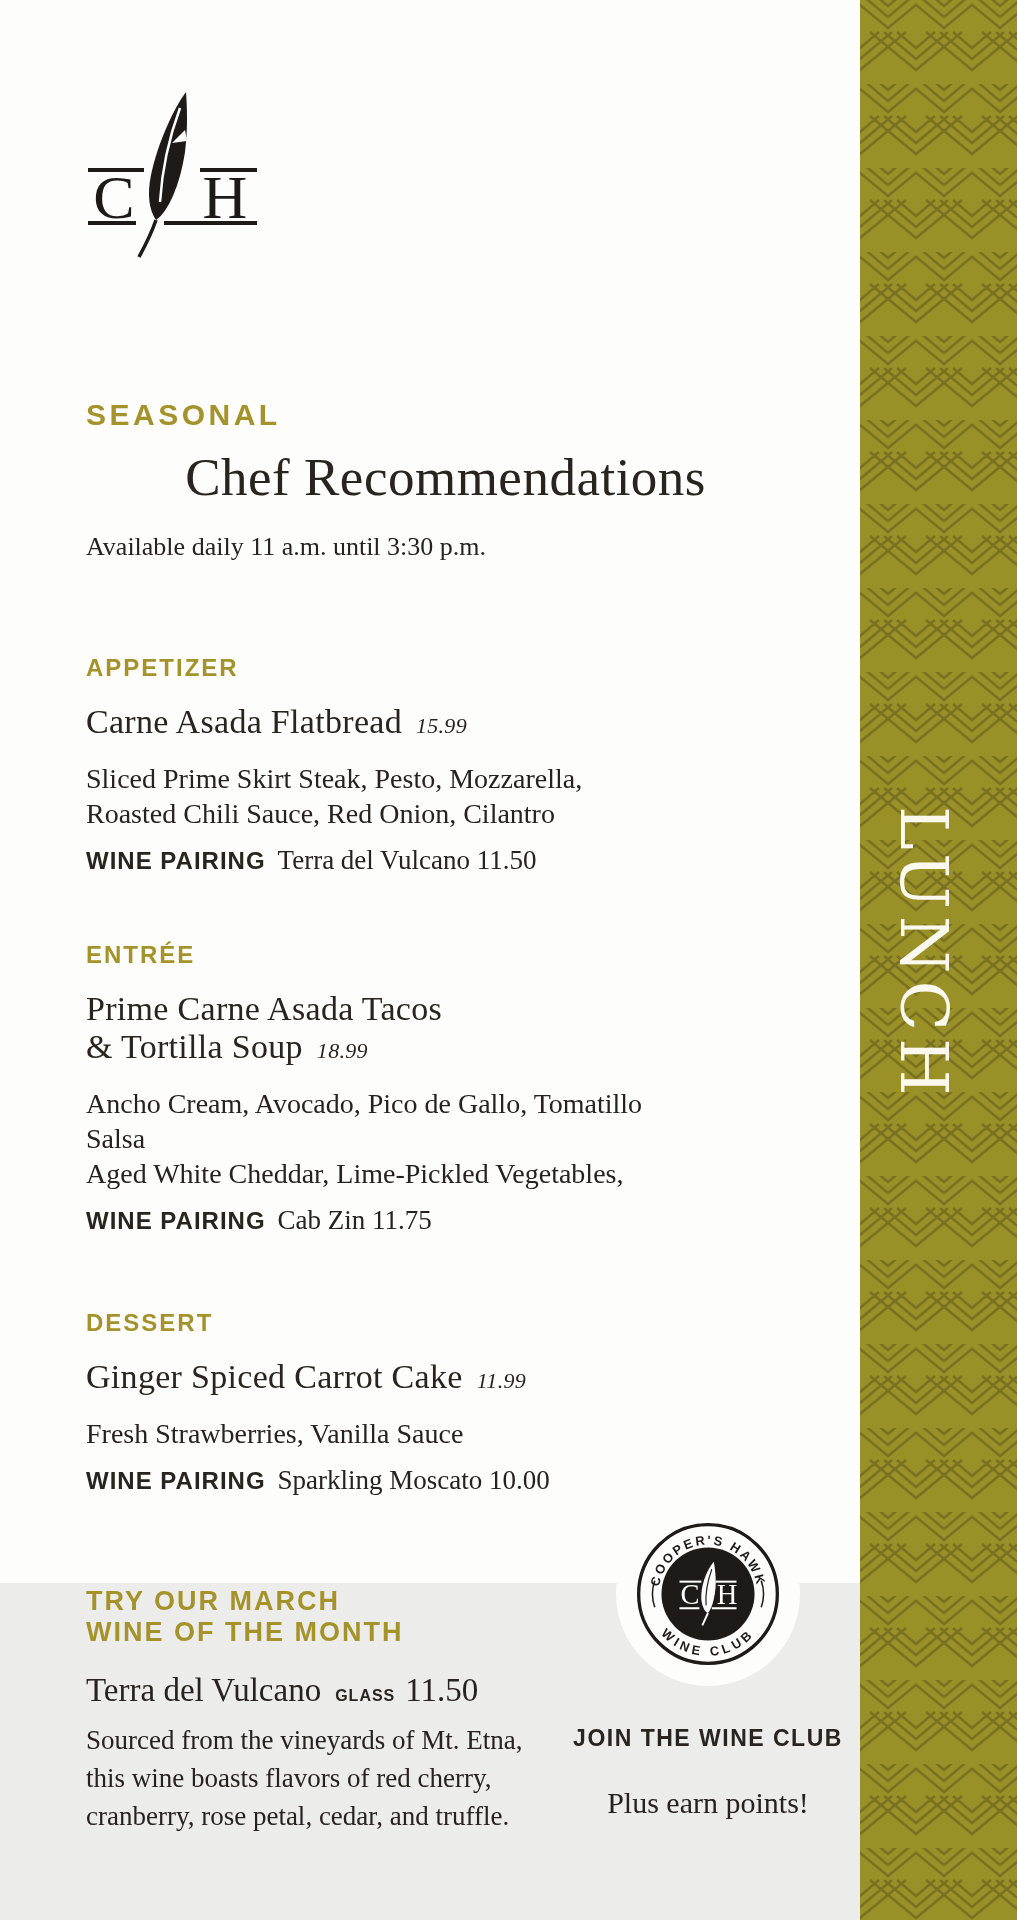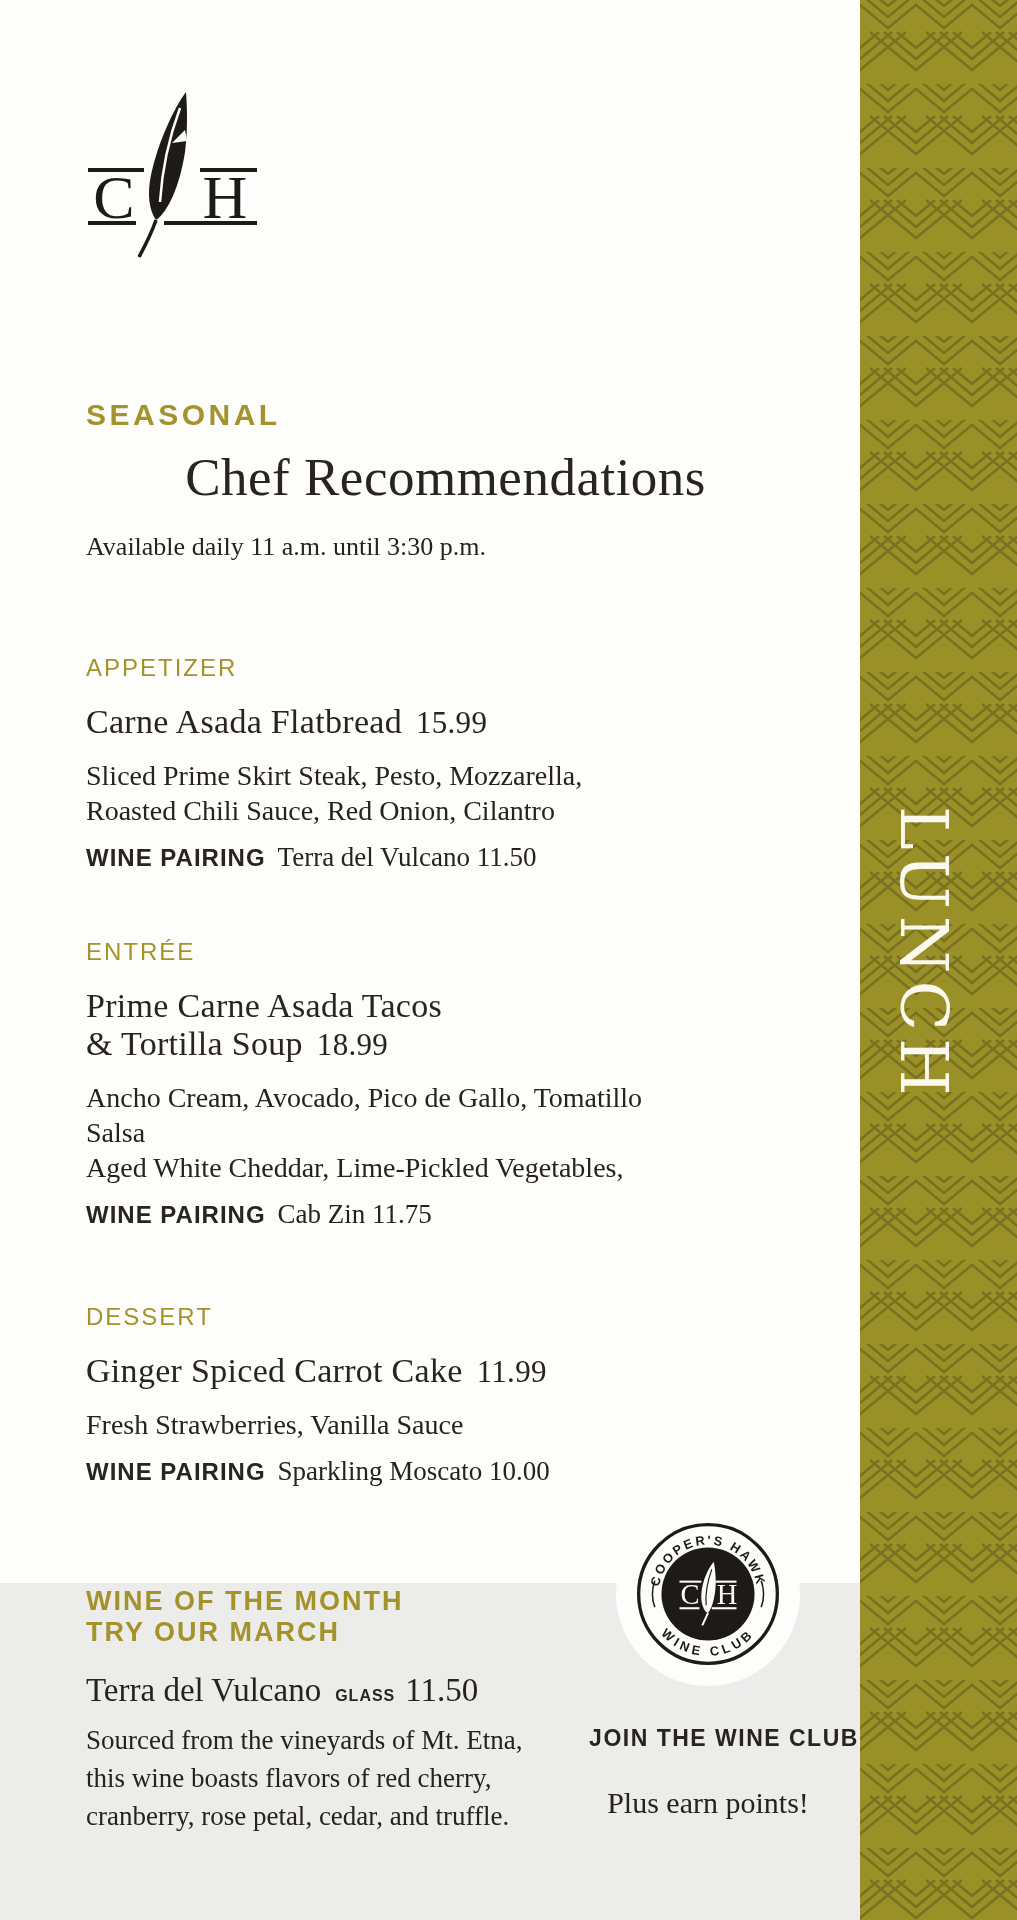--- a/index.html
+++ b/index.html
@@ -11,48 +11,48 @@
   .lunch-label{position:absolute;left:30px;top:806px;writing-mode:vertical-rl;
         font-family:"DejaVu Serif",serif;font-size:66px;letter-spacing:7px;
         color:#FBF8EE;line-height:1;}
   
   .content{position:absolute;left:86px;top:0;width:620px;}
   .logo{display:block;margin-top:90px;}
   .eyebrow{margin-top:140px;font-family:"Liberation Sans",sans-serif;font-weight:700;
         font-size:30px;line-height:1;letter-spacing:3.5px;color:#A4922A;}
   .page-title{margin-top:21px;font-size:53px;line-height:1;letter-spacing:.5px;color:#29241F;text-align:right;}
   .availability{margin-top:30px;font-size:26px;line-height:1;}
-  .section-label{font-family:"Liberation Sans",sans-serif;font-weight:400;font-size:24px;
+  .section-label{font-family:"Liberation Sans",sans-serif;font-weight:700;font-size:24px;
         line-height:1;letter-spacing:2px;color:#A4922A;}
   .lbl-appetizer{margin-top:96px;}
   .lbl-entree{margin-top:65px;}
   .lbl-dessert{margin-top:73px;}
   .item-name{margin-top:23px;font-size:34px;line-height:38px;letter-spacing:.3px;color:#29241F;}
-  .item-price{font-size:31px;margin-left:14px;}
+  .item-price{font-style:italic;font-size:22px;margin-left:14px;}
   .item-desc{margin-top:16px;font-size:28px;line-height:35px;}
   .item-desc span{display:block;}
   .pairing{margin-top:15px;line-height:28px;}
   .pairing-label{font-family:"Liberation Sans",sans-serif;font-weight:700;font-size:24px;
         letter-spacing:1px;color:#29241F;}
   .pairing-value{font-size:27px;margin-left:12px;}
   
   .bottom-band{position:absolute;left:0;top:1583px;width:860px;height:337px;background:#ECECEA;}
   .wom{position:absolute;left:86px;top:3px;width:440px;}
   .wom-heading{font-family:"Liberation Sans",sans-serif;font-weight:700;font-size:27px;
         line-height:31px;letter-spacing:2px;color:#A4922A;}
   .wom-wine{margin-top:26px;font-size:33px;line-height:1;}
   .glass-label{font-family:"Liberation Sans",sans-serif;font-weight:700;font-size:16px;
         letter-spacing:1px;margin:0 10px 0 14px;color:#29241F;}
   .wom-desc{margin-top:14px;font-size:27px;line-height:38px;}
   .wom-desc span{display:block;}
   .club{position:absolute;left:558px;top:0;width:300px;text-align:center;}
   .halo{position:absolute;left:58px;top:-81px;width:184px;height:184px;border-radius:50%;
         background:#FDFDFC;}
   .badge{position:absolute;left:74px;top:-65px;}
-  .join{position:absolute;left:16px;top:141px;width:300px;font-family:"Liberation Sans",sans-serif;
+  .join{position:absolute;left:0;top:141px;width:300px;font-family:"Liberation Sans",sans-serif;
         font-weight:700;font-size:23px;line-height:29px;letter-spacing:1.5px;color:#29241F;}
   .points{position:absolute;left:0;top:205px;width:300px;font-size:30px;line-height:1;}
 </style>
 </head>
 <body>
 
 <div class="page">
 
   <div class="band">
     <svg class="band-pattern" width="157" height="1920">
@@ -134,22 +134,22 @@
     </div>
     <div class="pairing">
       <span class="pairing-label">WINE PAIRING</span><span class="pairing-value">Sparkling Moscato 10.00</span>
     </div>
   </div>
 
   <div class="bottom-band">
 
     <div class="wom">
       <div class="wom-heading">
+        <span style="display:block">TRY OUR MARCH</span>
         <span style="display:block">WINE OF THE MONTH</span>
-        <span style="display:block">TRY OUR MARCH</span>
       </div>
       <div class="wom-wine">
         <span>Terra del Vulcano</span><span class="glass-label">GLASS</span><span>11.50</span>
       </div>
       <div class="wom-desc">
         <span>Sourced from the vineyards of Mt. Etna,</span>
         <span>this wine boasts flavors of red cherry,</span>
         <span>cranberry, rose petal, cedar, and truffle.</span>
       </div>
     </div>

